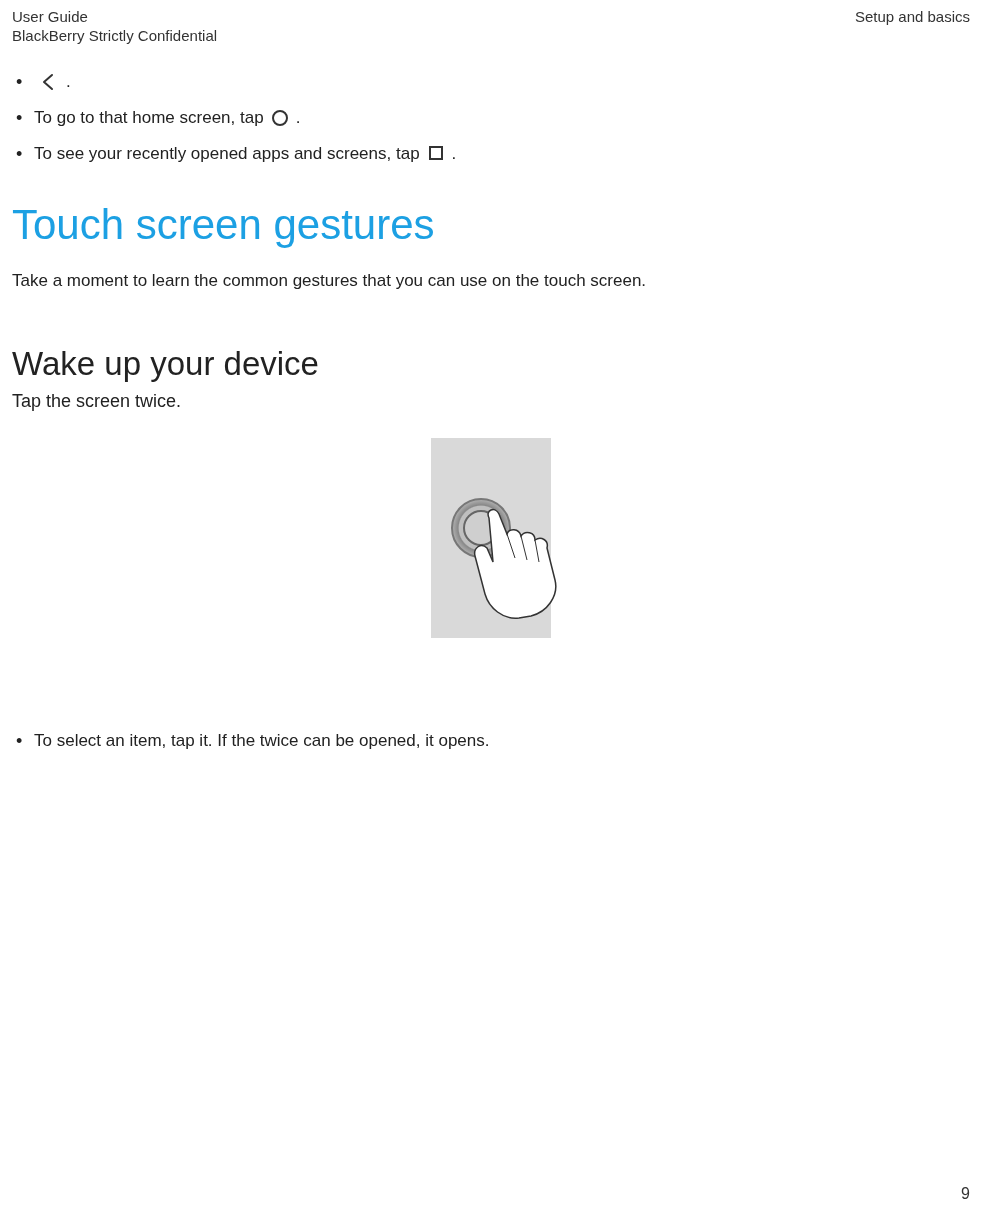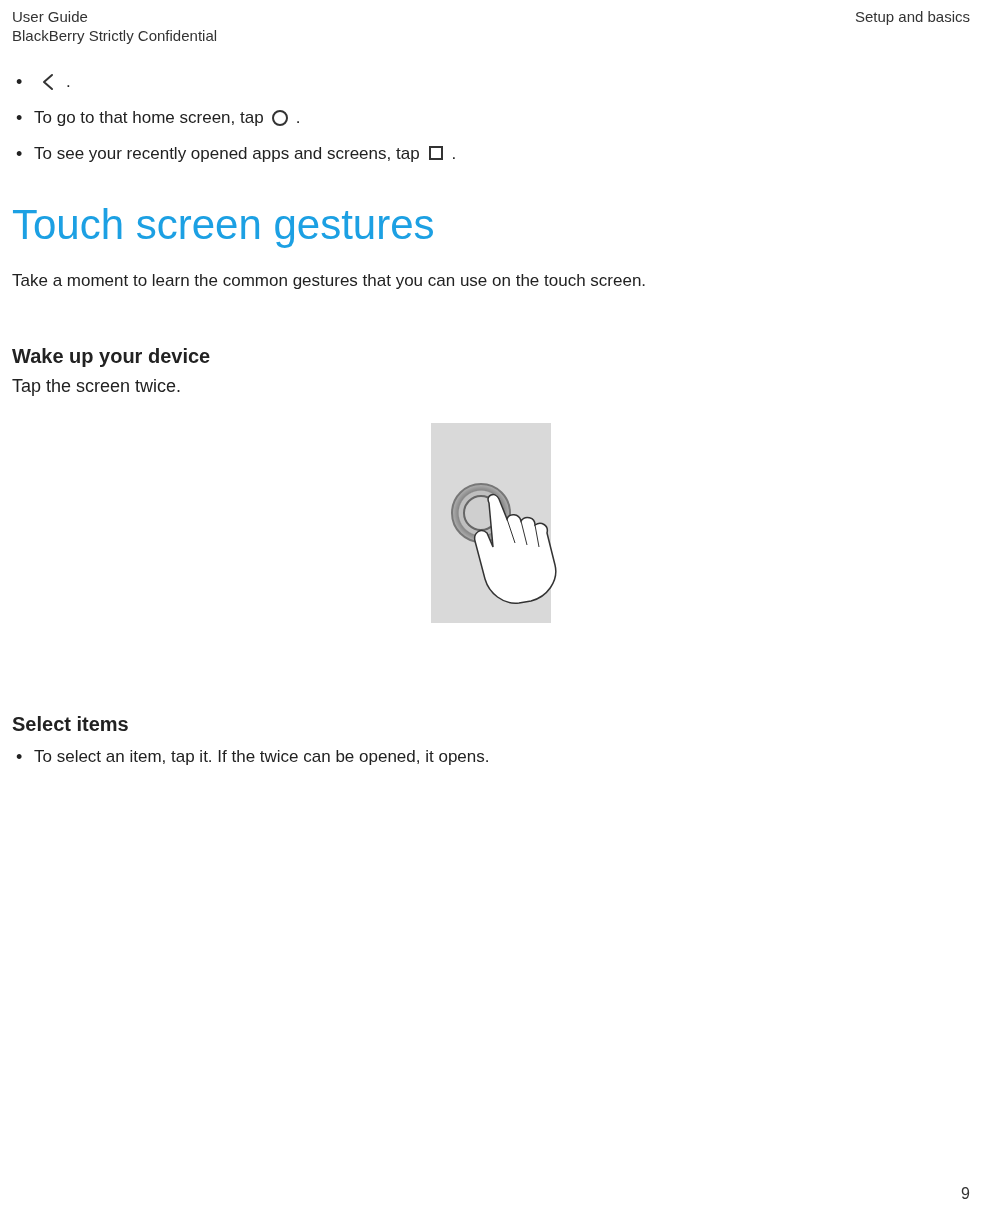--- a/index.html
+++ b/index.html
@@ -56,22 +56,22 @@
     font-size: 42px;
     font-weight: 300;
     color: #1ca0e3;
     margin-bottom: 22px;
   }
   .lead {
     font-size: 17px;
     margin-bottom: 54px;
   }
   h2.sub {
-    font-size: 20px;
-    font-weight: 700;
+    font-size: 33px;
+    font-weight: 400;
     color: #222;
     margin-bottom: 8px;
   }
   .bodytext {
     font-size: 18px;
     margin-bottom: 26px;
   }
   .gesture-fig {
     display: flex;
     justify-content: center;
@@ -199,19 +199,18 @@
                  Z" fill="#fff" stroke="#333" stroke-width="1.5"></path>
         <path d="M38 34 L46 58" fill="none" stroke="#333" stroke-width="1"></path>
         <path d="M52 36 L58 60" fill="none" stroke="#333" stroke-width="1"></path>
         <path d="M66 40 L70 62" fill="none" stroke="#333" stroke-width="1"></path>
       </svg>
     </div>
   </div>
 </div>
 
 <div class="gap-select">
-  <h2 class="sub">Select items</h2>
   <ul class="bullets2">
     <li>To select an item, tap it. If the twice can be opened, it opens.</li>
   </ul>
 </div>
 
 <div class="page-num">9</div>
 
 </body></html>

